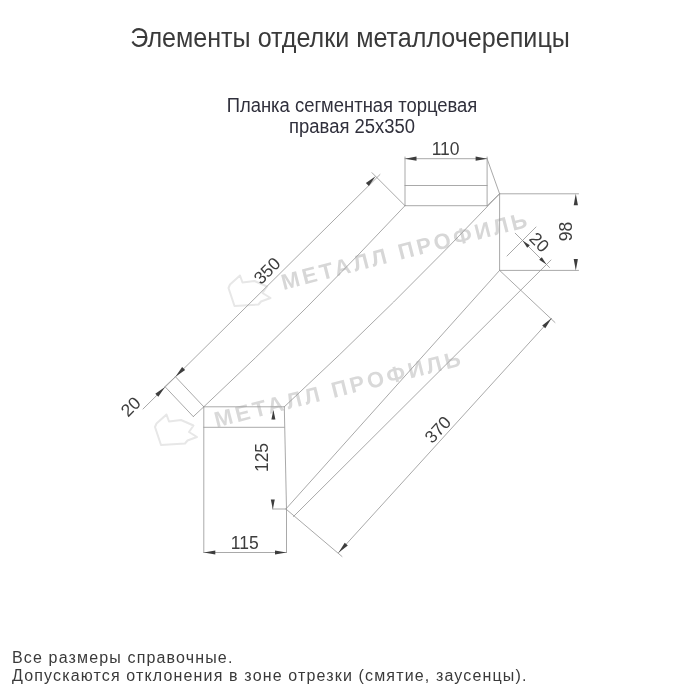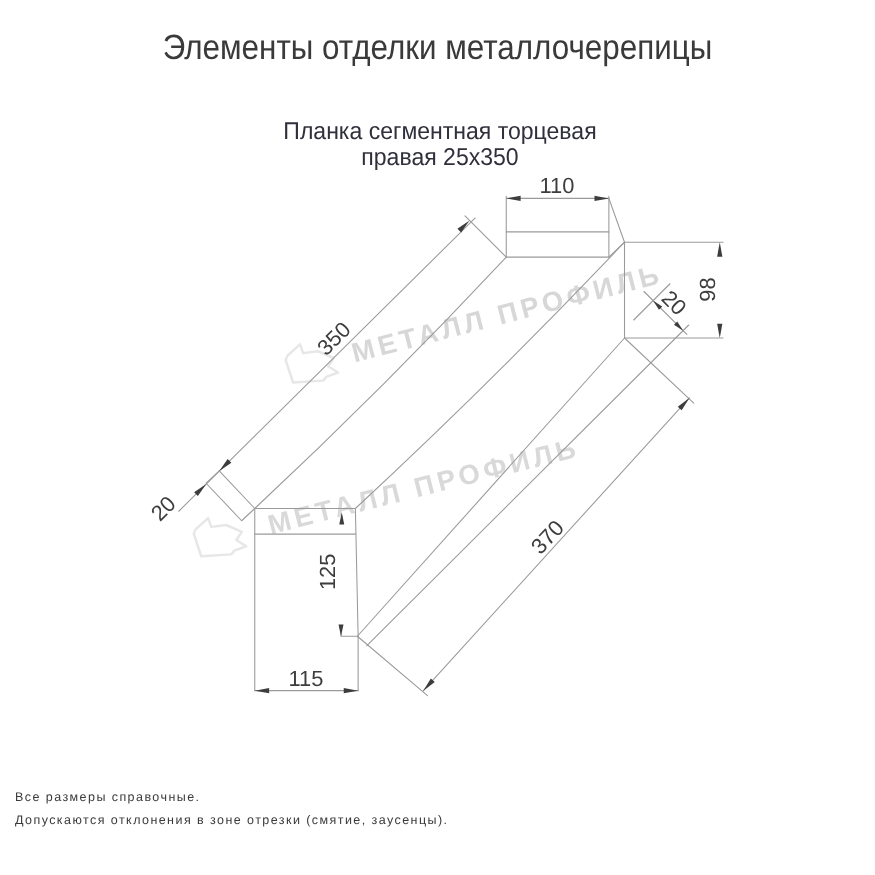--- a/index.html
+++ b/index.html
@@ -1,19 +1,19 @@
 <!DOCTYPE html>
 <html><head>
 <meta charset="utf-8">
 <style>
   html,body{margin:0;padding:0;background:#ffffff;width:700px;height:700px;overflow:hidden;}
   body{font-family:"Liberation Sans", sans-serif;position:relative;}
   .title{position:absolute;left:0;top:22px;width:700px;text-align:center;font-size:28px;color:#3a3a3a;transform:scaleX(.897);}
   .subtitle{position:absolute;left:0;top:95px;width:704px;text-align:center;font-size:19.5px;color:#30303c;line-height:21px;transform:scaleX(.945);}
-  .notes{position:absolute;left:12px;top:630px;font-size:10px;color:#3a3a3a;line-height:18px;letter-spacing:1.15px;}
+  .notes{position:absolute;left:12px;top:649px;font-size:16px;color:#3a3a3a;line-height:18px;letter-spacing:1.15px;}
 </style>
 </head>
 <body>
 
 <div class="title">Элементы отделки металлочерепицы</div>
 
 <div class="subtitle">Планка сегментная торцевая<br>правая 25х350</div>
 
 <svg width="700" height="700" viewBox="0 0 700 700" style="position:absolute;left:0;top:0">
   <g fill="none" stroke-linecap="round" stroke-linejoin="round">

